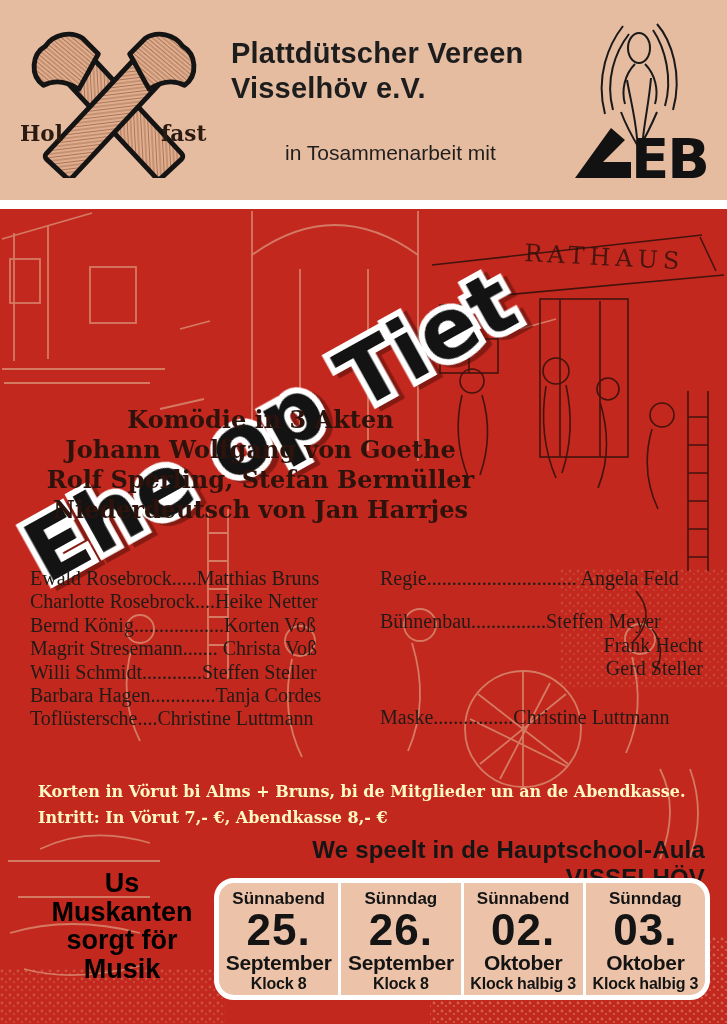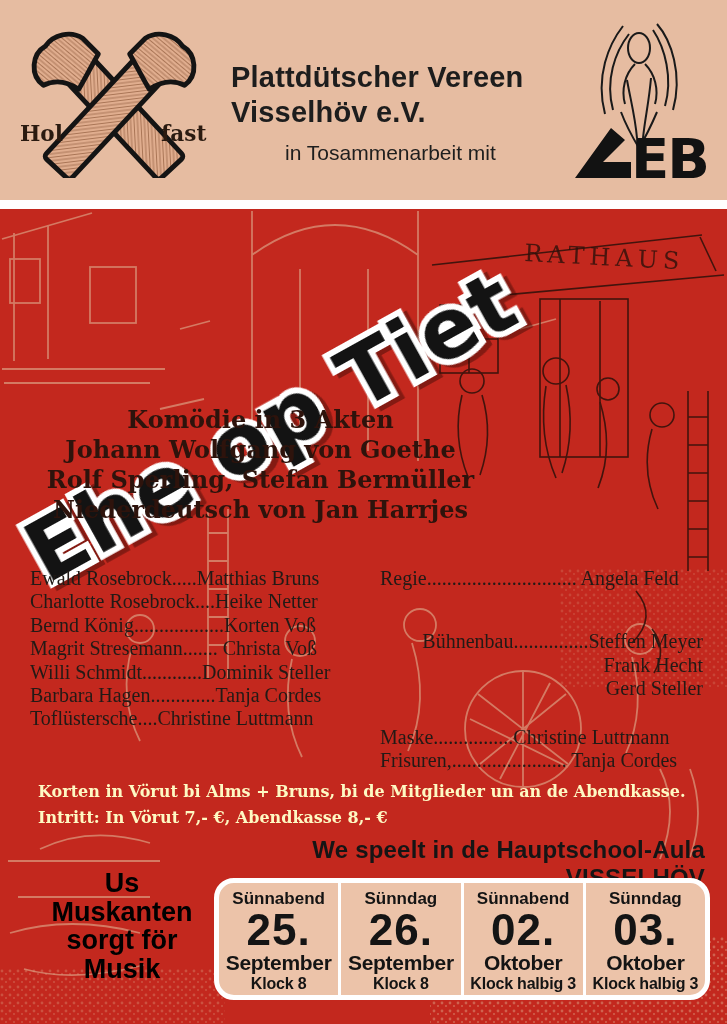--- a/index.html
+++ b/index.html
@@ -4,21 +4,21 @@
 <style>
   html,body{margin:0;padding:0;background:#555;}
   .poster{position:relative;width:727px;height:1024px;overflow:hidden;
           font-family:"Liberation Sans",sans-serif;background:#c3281e;}
 
   
   .header-band{position:absolute;left:0;top:0;width:727px;height:200px;background:#e6bca1;}
   .separator{position:absolute;left:0;top:200px;width:727px;height:9px;background:#ffffff;}
 
   .holfast{position:absolute;left:16px;top:20px;width:196px;height:158px;}
-  .org-title{position:absolute;left:231px;top:60px;font-weight:bold;font-size:29px;
+  .org-title{position:absolute;left:231px;top:36px;font-weight:bold;font-size:29px;
              line-height:35px;color:#1d1d1d;letter-spacing:.2px;}
   .coop{position:absolute;left:285px;top:141px;font-size:21px;color:#1e1e1e;}
   .leb{position:absolute;right:12px;top:16px;width:150px;height:170px;}
 
   
   .red-body{position:absolute;left:0;top:209px;width:727px;height:815px;background:#c3281e;overflow:hidden;}
   .etch{position:absolute;left:0;top:0;width:727px;height:816px;}
 
   
   .ehe-wrap{position:absolute;left:-16px;top:168px;width:580px;height:112px;
@@ -30,21 +30,21 @@
   .ehe-fill{position:absolute;inset:0;color:#131313;}
 
   .credits{position:absolute;left:8px;top:188px;width:505px;text-align:center;
            font-family:"DejaVu Serif",serif;font-weight:bold;font-size:24px;
            line-height:30px;color:#2e130c;margin-top:8px;}
 
   .cast-col{position:absolute;font-size:20px;line-height:23.4px;color:#221a16;white-space:nowrap;font-family:Liberation Serif, serif;}
   .cast-left{left:30px;top:358px;}
   .cast-right{left:380px;top:358px;width:323px;}
   .cast-line.gap-lg{}
-  .cast-right .gap-a{margin-top:40px;text-align:right;}
+  .cast-right .gap-a{margin-top:20px;}
   .cast-right .gap-b{margin-top:25px;}
   .cast-line.align-right{text-align:right;}
 
   .tickets{position:absolute;left:38px;top:570px;width:670px;
            font-family:"DejaVu Serif",serif;font-weight:bold;font-size:16px;
            line-height:26px;color:#fef9c3;}
   .venue{position:absolute;left:188px;top:627px;width:517px;text-align:right;
          font-weight:bold;font-size:24px;color:#151515;letter-spacing:.2px;}
 
   .music{position:absolute;left:28px;top:660px;width:188px;text-align:center;
@@ -180,32 +180,31 @@
       <div>Johann Wolfgang von Goethe</div>
       <div>Rolf Sperling, Stefan Bermüller</div>
       <div>Niederdeutsch von Jan Harrjes</div>
     </div>
 
     <div class="cast-col cast-left">
       <div class="cast-line">Ewald Rosebrock.....Matthias Bruns</div>
       <div class="cast-line">Charlotte Rosebrock....Heike Netter</div>
       <div class="cast-line">Bernd König..................Korten Voß</div>
       <div class="cast-line">Magrit Stresemann....... Christa Voß</div>
-      <div class="cast-line">Willi Schmidt............Dominik Steller</div>
+      <div class="cast-line">Willi Schmidt............Steffen Steller</div>
       <div class="cast-line">Barbara Hagen.............Tanja Cordes</div>
       <div class="cast-line gap-lg">Toflüstersche....Christine Luttmann</div>
     </div>
 
     <div class="cast-col cast-right">
       <div class="cast-line">Regie.............................. Angela Feld</div>
       <div class="cast-line gap-a">Bühnenbau...............Steffen Meyer</div>
       <div class="cast-line align-right">Frank Hecht</div>
       <div class="cast-line align-right">Gerd Steller</div>
       <div class="cast-line gap-b">Maske................Christine Luttmann</div>
-      <div class="cast-line">Frisuren,....................... Tanja Cordes</div>
     </div>
 
     <div class="tickets">
       <div>Korten in Vörut bi Alms + Bruns, bi de Mitglieder un an de Abendkasse.</div>
       <div>Intritt: In Vörut 7,- €, Abendkasse 8,- €</div>
     </div>
 
     <div class="venue">We speelt in de Hauptschool-Aula VISSELHÖV</div>
 
     <div class="music">

